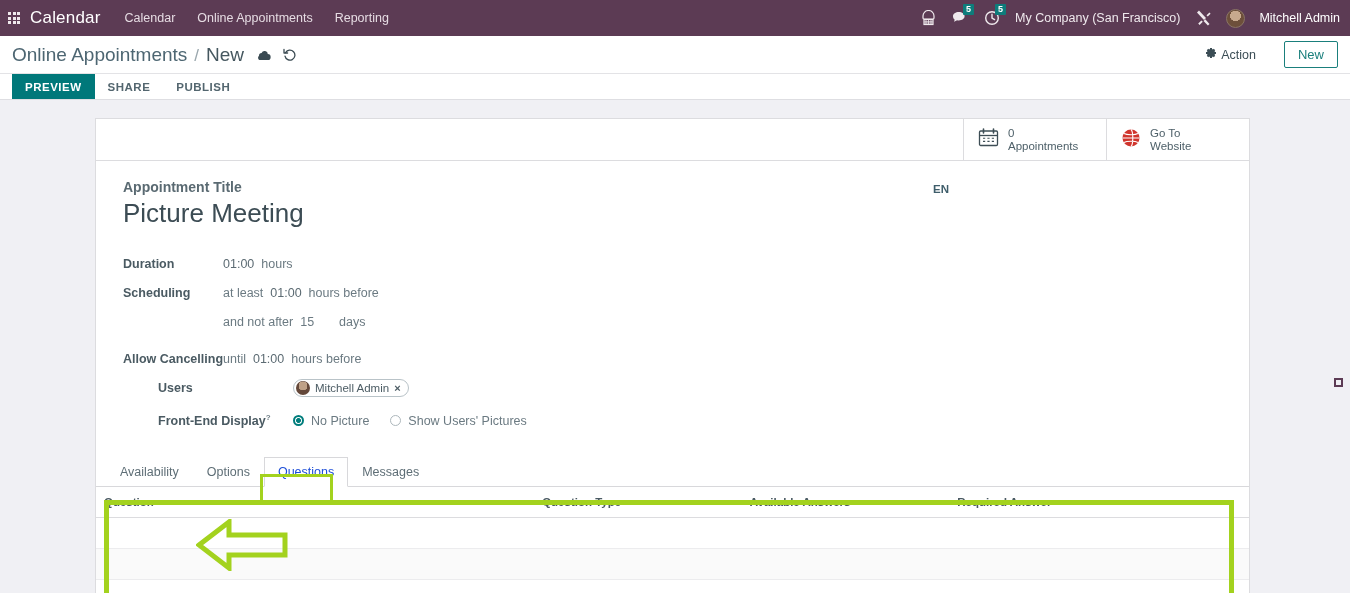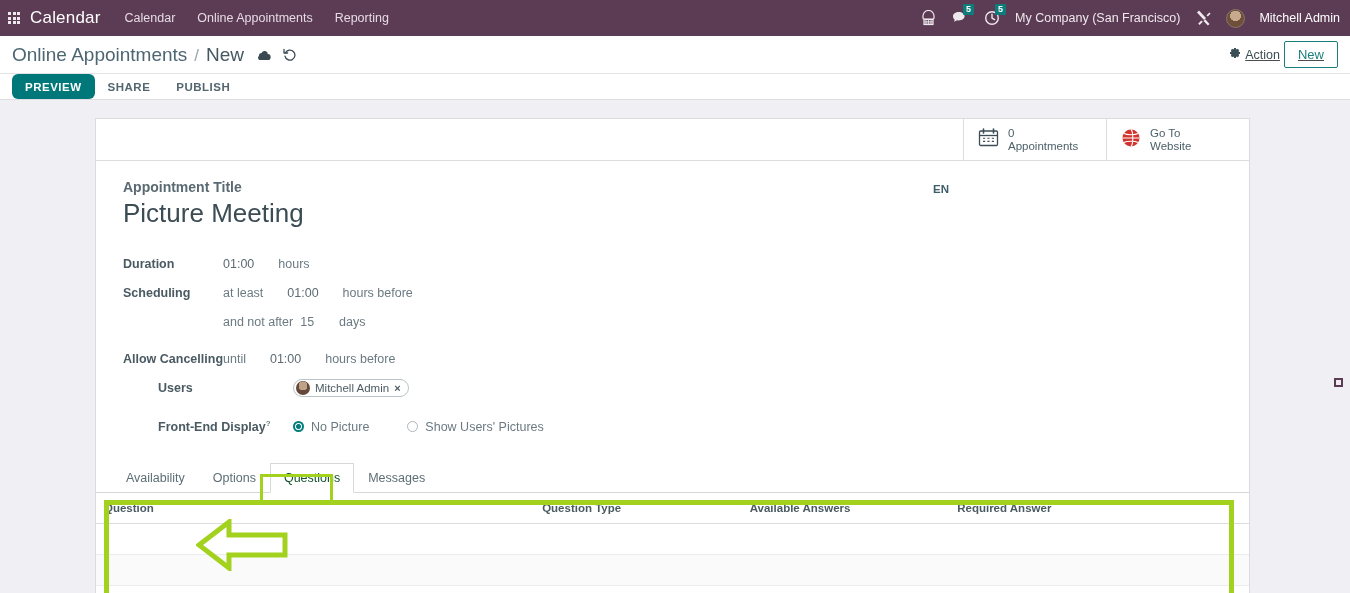--- a/index.html
+++ b/index.html
@@ -43,33 +43,33 @@
   
   .cp {
     background:#fff; border-bottom:1px solid #e3e3e6;
     height:38px; display:flex; align-items:center; padding:0 12px;
   }
   .bc { display:flex; align-items:baseline; gap:7px; font-size:19px; color:#44565f; }
   .bc .root { color:#4d6672; }
   .bc .sep { color:#9aa7ad; font-size:17px; }
   .bc .leaf { color:#45575f; }
   .bc-ico { font-size:14px; color:#3a4a52; margin-left:5px; cursor:pointer; }
-  .cp-right { margin-left:auto; display:flex; align-items:center; gap:4px;text-decoration:underline; }
+  .cp-right { margin-left:auto; display:flex; align-items:center; gap:28px; }
   .action-btn { font-size:12.5px; color:#3b4d55; display:flex; align-items:center; gap:4px; cursor:pointer; }
   .new-btn {
     border:1px solid #1a7f7c; color:#1a7f7c; background:#fff;
     font-size:13px; padding:5px 13px; border-radius:2px; cursor:pointer;
   }
 
   
   .subbar { background:#fff; height:26px; display:flex; align-items:stretch;
     border-bottom:1px solid #dedee2; padding-left:12px; }
   .sb-item { display:flex; align-items:center; padding:0 13px; font-size:11.5px;
     letter-spacing:.5px; color:#53666f; cursor:pointer; font-weight:bold; }
-  .sb-item.active { background:#00787a; color:#fff;border-radius:6px; }
+  .sb-item.active { background:#00787a; color:#fff; }
 
   
   .content { padding:0; position:relative; height:531px; }
   .sheet {
     position:absolute; left:95px; top:18px; width:1155px; background:#fff;
     border:1px solid #dcdcdf; min-height:475px;
   }
   .stat-row { display:flex; justify-content:flex-end; border-bottom:1px solid #dcdcdf; height:42px; }
   .stat-btn { display:flex; align-items:center; gap:9px; padding:0 14px;
     border-left:1px solid #dcdcdf; cursor:pointer; min-width:143px; }
@@ -81,21 +81,21 @@
   .title-val { font-size:26px; color:#3c4c54; margin:3px 0 20px 0; font-weight:normal; }
   .lang-en { position:absolute; right:300px; top:22px; font-size:11.5px;
     font-weight:bold; color:#3f5e6b; cursor:pointer; }
 
   .cols { display:flex;flex-direction:column; }
   .col { width:50%; }
   .col.right { padding-left:35px; }
   .frow { display:flex; align-items:center; min-height:29px; font-size:12.5px; }
   .fl { width:100px; font-weight:bold; color:#4a5a62; flex-shrink:0; }
   .fl.wide { width:135px; }
-  .fv { color:#6b7a82; display:flex; align-items:center; gap:24px; }
+  .fv { color:#6b7a82; display:flex; align-items:center; gap:7px; }
   .fv .num { color:#5c6b73; }
   .sub-indent { padding-left:100px; font-size:12.5px; color:#6b7a82; min-height:29px;
     display:flex; align-items:center; gap:7px; }
   .help-q { font-size:8px; vertical-align:super; color:#6d7d85; }
 
   .tag {
     display:inline-flex; align-items:center; gap:5px;
     border:1px solid #b9c3c8; border-radius:11px; padding:1px 7px 1px 2px;
     font-size:11.5px; color:#4c5c64; background:#fff;
   }
@@ -103,24 +103,24 @@
     background:radial-gradient(circle at 50% 35%, #bfa187 0 38%, #64483a 39% 100%); }
   .tag .x { font-size:11px; color:#4c5c64; cursor:pointer; font-weight:bold; }
 
   .radio-wrap { display:flex; align-items:center; gap:7px; margin-right:14px; }
   .rdo { width:11px; height:11px; border-radius:50%; border:1.5px solid #adb7bc; background:#fff; }
   .rdo.on { border:2px solid #007d7c; background:radial-gradient(circle, #007d7c 0 45%, #fff 46%); }
   .rdo-lbl { font-size:12.5px; color:#6b7a82; }
 
   
   .notebook { margin-top:22px; }
-  .tabs { display:flex; border-bottom:1px solid #d8d8db; padding-left:16px; position:relative; }
+  .tabs { display:flex; border-bottom:1px solid #d8d8db; padding-left:10px; position:relative; }
   .tab { font-size:12.5px; color:#5e6e76; padding:7px 13px; border:1px solid transparent;
     border-bottom:none; margin-bottom:-1px; cursor:pointer; }
-  .tab.active { background:#fff; border-color:#d8d8db; border-bottom:1px solid #fff; color:#14532d; }
+  .tab.active { background:#fff; border-color:#d8d8db; border-bottom:1px solid #fff; color:#1d4ed8; }
 
   table.x2m { width:100%; border-collapse:collapse; font-size:12px; }
   table.x2m th { text-align:left; font-weight:bold; color:#4a5a62; font-size:11.5px;
     padding:9px 8px; border-bottom:1px solid #dcdcdf; }
   table.x2m td { padding:8px; border-bottom:1px solid #ececee; height:28px; }
   tr.alt td { background:#fafafa; }
   .addline { color:#3b6e88; font-size:12px; cursor:pointer; }
 
   
   .anno-tab {
@@ -308,21 +308,21 @@
             <div class="fl wide">Users</div>
             <div class="fv">
               <span class="tag">
                 <span class="av"></span>
                 <span>Mitchell Admin</span>
                 <span class="x">×</span>
               </span>
             </div>
           </div>
 
-          <div class="frow" style="margin-top:10px">
+          <div class="frow" style="margin-top:4px">
             <div class="fl wide">
               <span>Front-End Display</span><span class="help-q">?</span>
             </div>
             <div class="fv">
               <span class="radio-wrap">
                 <span class="rdo on"></span>
                 <span class="rdo-lbl">No Picture</span>
               </span>
               <span class="radio-wrap">
                 <span class="rdo"></span>

